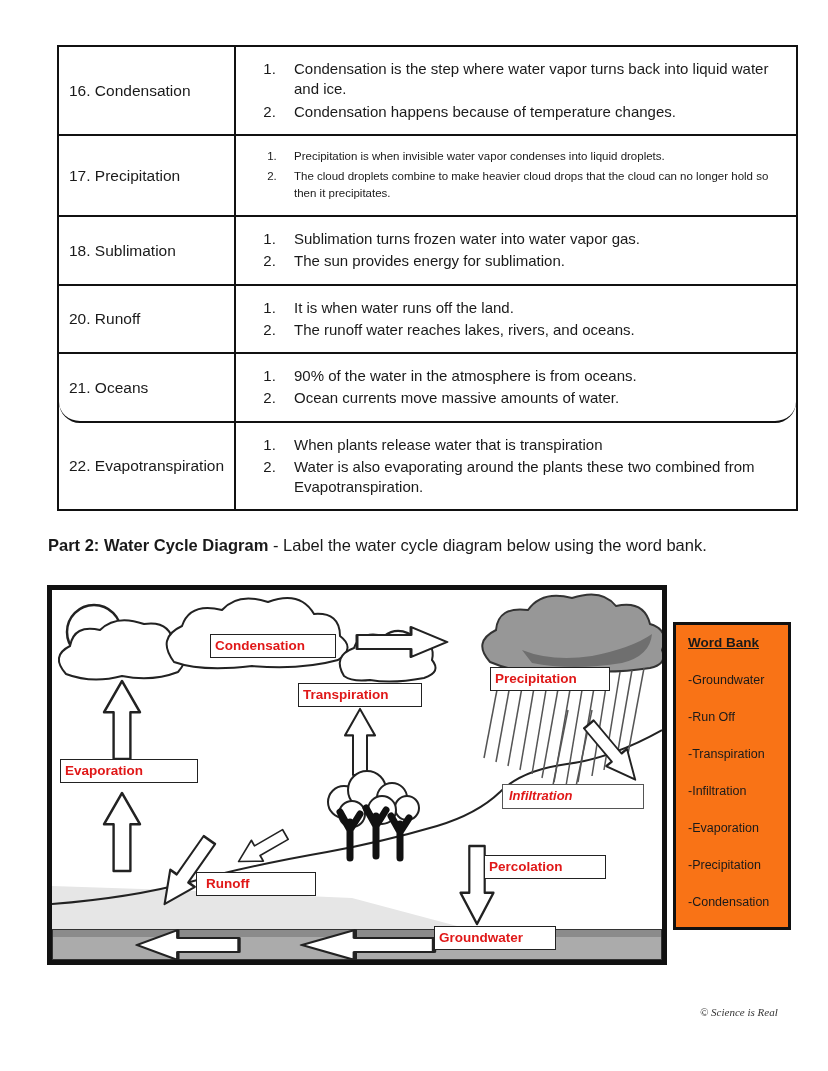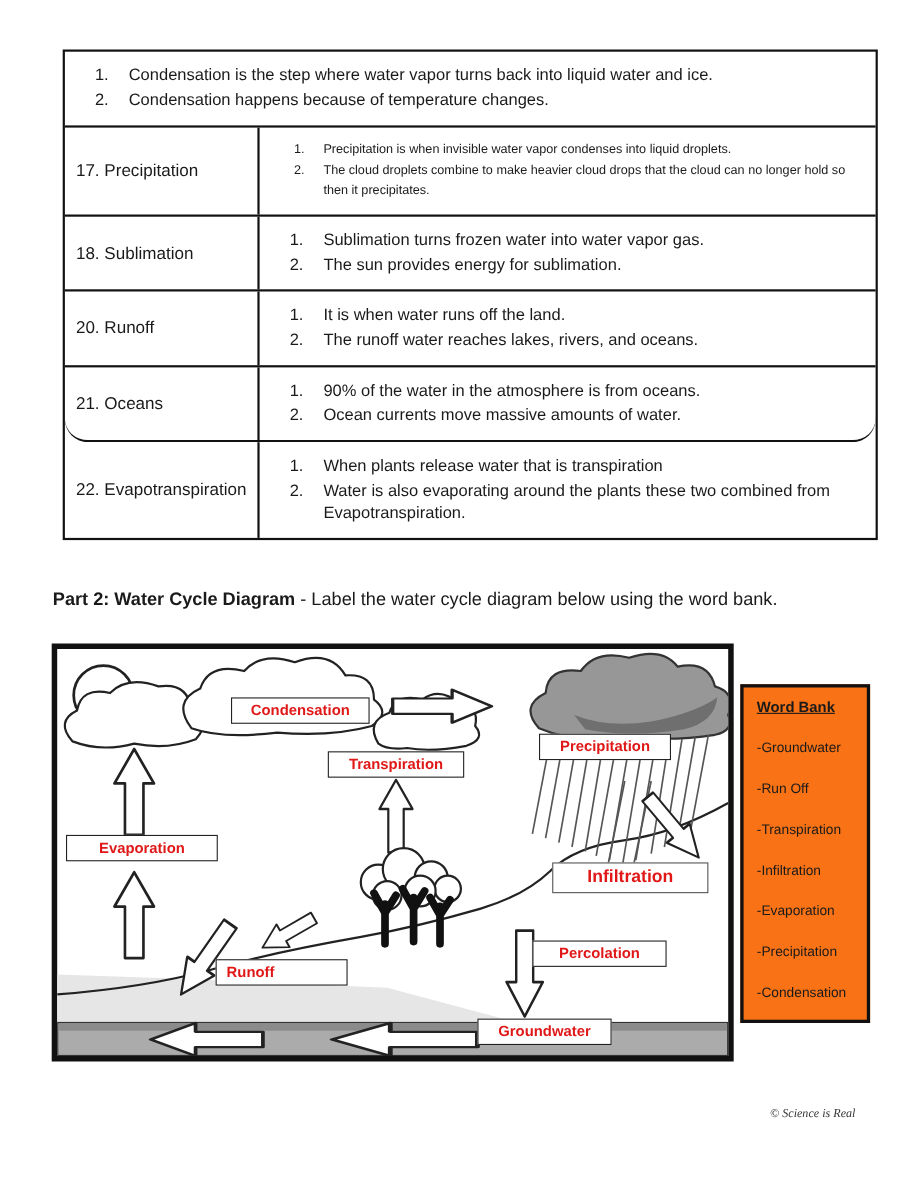--- a/index.html
+++ b/index.html
@@ -29,24 +29,24 @@
   .part2 b { font-weight:bold;margin-top:44px; }
 
   
   .diagram {
     position:absolute; left:47px; top:585px; width:620px; height:380px;
     border:5px solid #111; background:#fff;
   }
   .diagram svg { position:absolute; left:0; top:0; width:100%; height:100%; }
   .dlabel {
     position:absolute; background:#fff; border:1.5px solid #222; color:#e01818;
-    font-weight:bold; font-size:13.5px; text-align:center; padding:3px 4px; line-height:1.15;
+    font-weight:bold; font-size:13.5px; text-align:left; padding:3px 4px; line-height:1.15;
     white-space:nowrap;
   }
-  .dlabel.big { font-size:16px; font-weight:600; padding:4px 12px; border-color:#555; }
+  .dlabel.big { font-size:13px; font-weight:600; padding:4px 6px; border-color:#555;font-style:italic; }
   .dlabel.leftalign { text-align:left; padding-left:9px; }
 
   
   .wordbank {
     position:absolute; left:673px; top:622px; width:118px; height:308px;
     border:3px solid #111; background:#f97316; padding:10px 6px 10px 12px;
   }
   .wordbank .wbtitle { font-weight:bold; text-decoration:underline; font-size:13.5px; }
   .wordbank .wbitem { font-size:12.5px; margin-top:23px; }
 
@@ -56,20 +56,21 @@
   }
 </style>
 </head>
 <body>
 
 <div class="page">
 
   <div class="wtable">
 
     <div class="trow h64">
+      <div class="term">16. Condensation</div>
       <div class="defs">
         <ol>
           <li>Condensation is the step where water vapor turns back into liquid water and ice.</li>
           <li>Condensation happens because of temperature changes.</li>
         </ol>
       </div>
     </div>
 
     <div class="trow h74 small">
       <div class="term">17. Precipitation</div>

